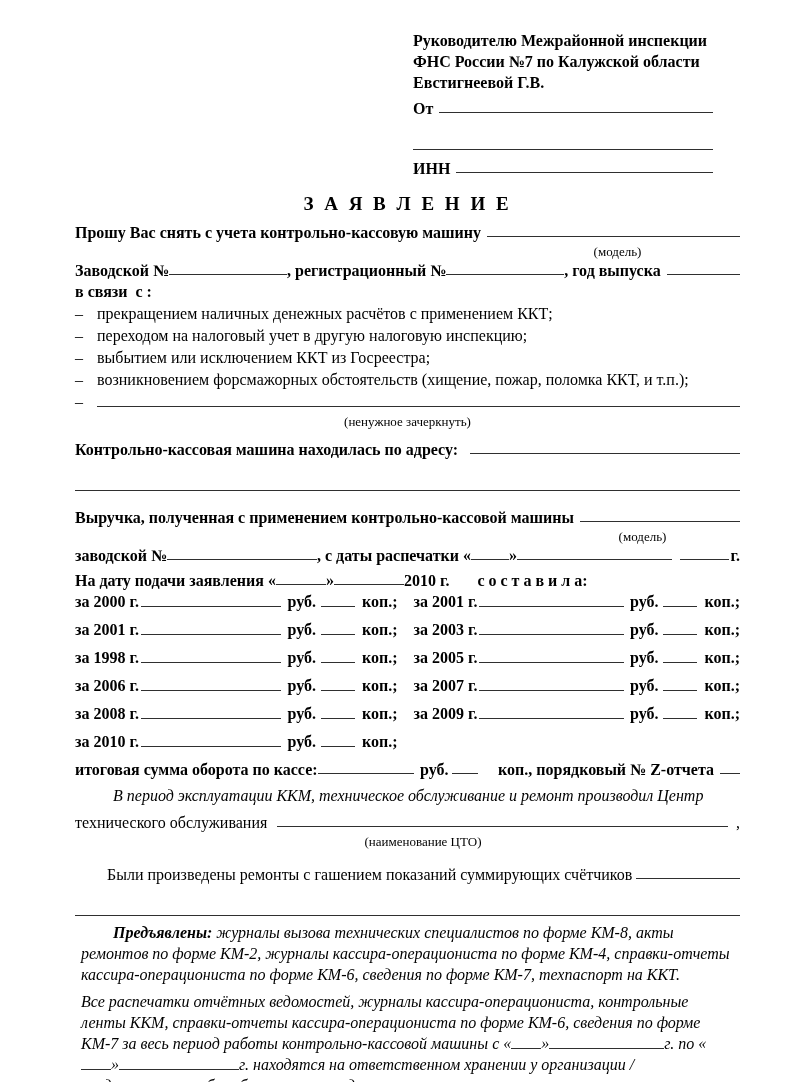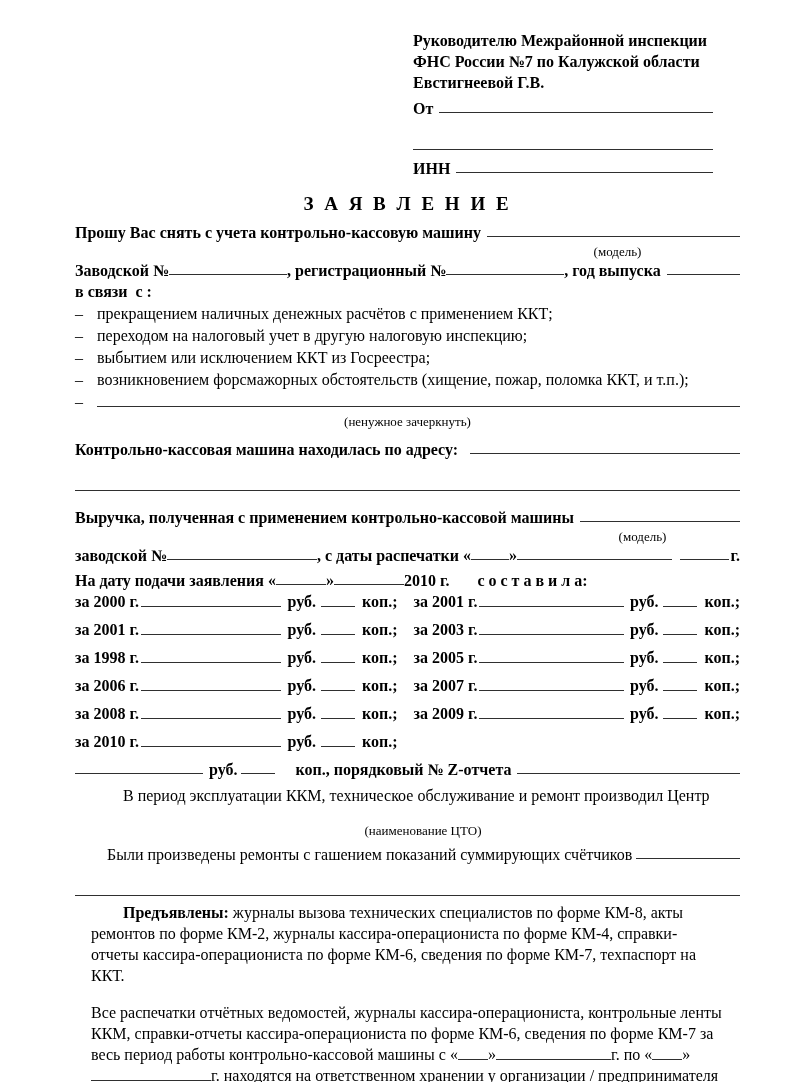--- a/index.html
+++ b/index.html
@@ -29,21 +29,21 @@
   .model2{margin-left:470px;width:195px;text-align:center;}
   .cto{margin-left:218px;width:260px;text-align:center;}
   .bullet-row{display:flex;align-items:baseline;margin:1px 0;}
   .dash{width:22px;flex:0 0 22px;}
   .money-row{display:flex;align-items:baseline;margin-bottom:7px;}
   .mcell{display:flex;align-items:baseline;}
   .mcell.left{flex:0 0 48.5%;padding-right:16px;}
   .mcell.right{flex:1 1 auto;}
   .rub{margin:0 5px 0 6px;}
   .kop{margin-left:7px;}
-  .para{margin:16px;text-indent:32px;}
+  .para{margin:6px;text-indent:32px;font-style:italic;}
   .mt6{margin-top:6px;}
 </style>
 </head>
 <body>
 
 <div class="page">
 
   <div class="hdr">
     <div class="b">Руководителю Межрайонной инспекции</div>
     <div class="b">ФНС России №7 по Калужской области</div>
@@ -222,31 +222,37 @@
         <span class="fill" style="margin-left:2px"></span>
         <span class="b rub">руб.</span>
         <span class="blank w34"></span>
         <span class="b kop">коп.;</span>
       </div>
       <div class="mcell right"></div>
     </div>
   </div>
 
   <div class="row">
+    <span class="b nowrap">итоговая сумма оборота по кассе:</span>
     <span class="blank w128"></span>
     <span class="b" style="margin:0 4px 0 6px">руб.</span>
     <span class="blank w34"></span>
     <span class="b nowrap" style="margin-left:20px">коп., порядковый № Z-отчета</span>
     <span class="fill"></span>
   </div>
 
   <div class="para" style="margin-top:5px">В период эксплуатации ККМ, техническое обслуживание и ремонт производил Центр</div>
+  <div class="row">
+    <span class="nowrap">технического обслуживания</span>
+    <span class="fill" style="margin-left:10px"></span>
+    <span style="margin-left:8px">,</span>
+  </div>
   <div class="caption cto">(наименование ЦТО)</div>
 
-  <div class="row" style="margin-top:5px">
+  <div class="row" style="margin-top:14px">
     <span class="nowrap" style="margin-left:32px">Были произведены ремонты с гашением показаний суммирующих счётчиков</span>
     <span class="fill" style="margin-left:4px"></span>
   </div>
   <div class="row" style="margin-top:16px">
     <span class="fill" style="margin-left:0"></span>
   </div>
 
   <p class="para" style="margin-top:6px"><span class="b">Предъявлены:</span> <span>журналы вызова технических специалистов по форме КМ-8, акты ремонтов по форме КМ-2, журналы кассира-операциониста по форме КМ-4, справки-отчеты кассира-операциониста по форме КМ-6, сведения по форме КМ-7, техпаспорт на ККТ.</span></p>
 
   <p class="para" style="text-indent:0;margin-top:0"><span>Все распечатки отчётных ведомостей, журналы кассира-операциониста, контрольные ленты ККМ, справки-отчеты кассира-операциониста по форме КМ-6, сведения по форме КМ-7 за весь период работы контрольно-кассовой машины с «</span><span class="iblank w30"></span><span>»</span><span class="iblank w115"></span><span>г. по «</span><span class="iblank w30"></span><span>»</span><span class="iblank w120"></span><span>г. находятся на ответственном хранении у организации / предпринимателя без образования юридического лица.</span></p>

